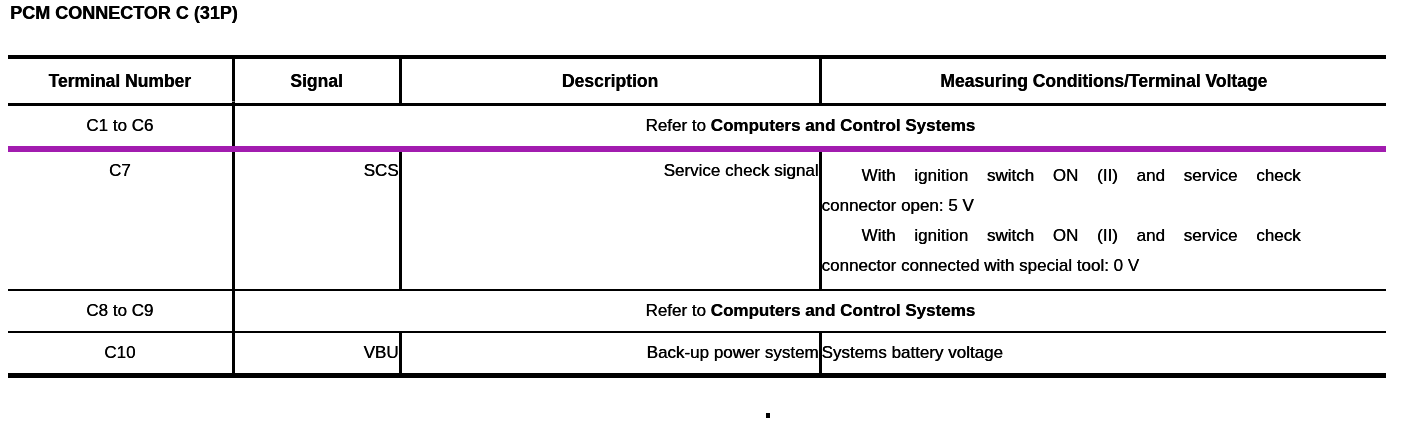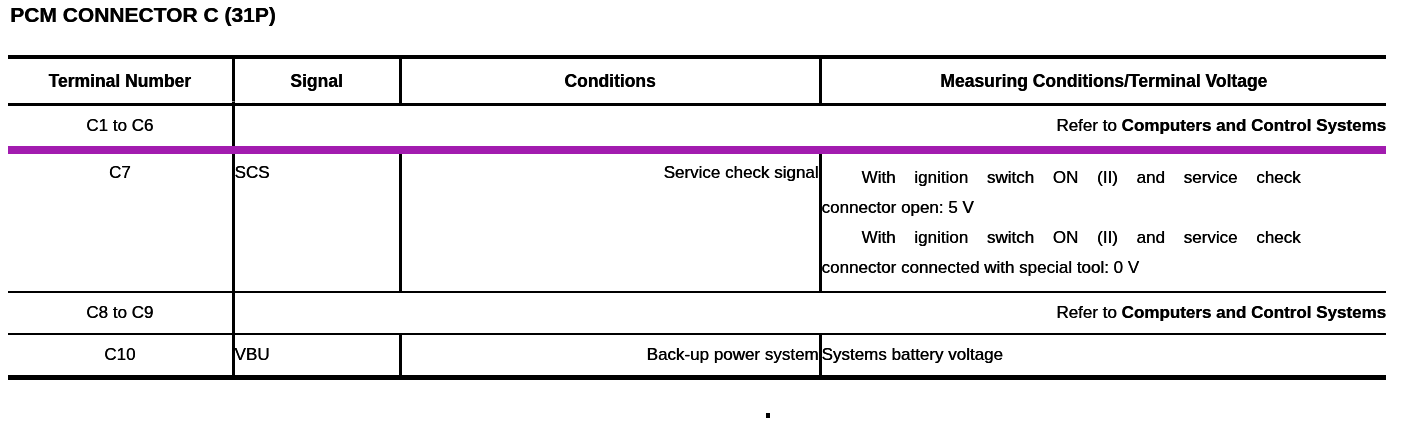--- a/index.html
+++ b/index.html
@@ -13,21 +13,21 @@
     height: 424px;
     background: #ffffff;
     font-family: "Liberation Sans", sans-serif;
     color: #000000;
     overflow: hidden;
   }
   .doc-title {
     position: absolute;
     top: 3px;
     left: 10px;
-    font-size: 21px;
+    font-size: 18px;
     font-weight: bold;
     letter-spacing: 0px;
     text-shadow: 0.4px 0 0 currentColor;
     white-space: nowrap;
     text-align: center;
   }
   table.spec {
     position: absolute;
     top: 55px;
     left: 8px;
@@ -54,36 +54,36 @@
     vertical-align: middle;
     height: 44px;
     font-size: 17.5px;
   }
   tr.header-row { border-bottom: 3px solid #000; }
 
   .vline  { border-right: 3px solid #000; }
 
   tr.row-span   { }
   tr.row-span td { height: 40px; vertical-align: middle; }
-  tr.rb-thick { border-bottom: 8px solid #a21caf; }
+  tr.rb-thick { border-bottom: 6px solid #a21caf; }
   tr.rb-thin  { border-bottom: 2px solid #000; }
 
   td.terminal-cell {
     text-align: center;
     vertical-align: middle;
   }
-  td.refer-cell { text-align: right; }
+  td.refer-cell { text-align: center; }
   .refer-emphasis { font-weight: bold; }
 
   tr.row-c7 td {
     height: 128px;
     vertical-align: top;
     padding-top: 9px;
   }
-  td.signal-cell { text-align: left; }
+  td.signal-cell { text-align: right; }
   td.desc-cell { padding-left: 14px; text-align: right; }
   td.cond-cell { padding-left: 13px; padding-right: 8px; text-align: left; }
   .cond-line { line-height: 30px; white-space: nowrap; }
   .cond-line.spread { word-spacing: 14px; margin-left: 40px; }
 
   tr.row-c10 td { height: 40px; vertical-align: middle; }
   tr.row-last td { height: 38px; vertical-align: middle; }
 
   .artifact-dot {
     position: absolute;
@@ -122,21 +122,21 @@
       <col class="c1">
         <col class="c2">
         <col class="c3">
         <col class="c4">
     </colgroup>
 
     <tbody>
         <tr class="header-row">
       <th class="vline">Terminal Number</th>
       <th class="vline">Signal</th>
-      <th class="vline">Conditions</th>
+      <th class="vline">Description</th>
       <th>Measuring Conditions/Terminal Voltage</th>
     </tr>
 
     <tr class="row-span rb-thick">
       <td class="terminal-cell vline">C1 to C6</td>
       <td class="refer-cell" colspan="3"><span>Refer to</span> <span class="refer-emphasis">Computers and Control Systems</span></td>
     </tr>
 
     <tr class="row-c7 rb-thin">
       <td class="terminal-cell vline">C7</td>

